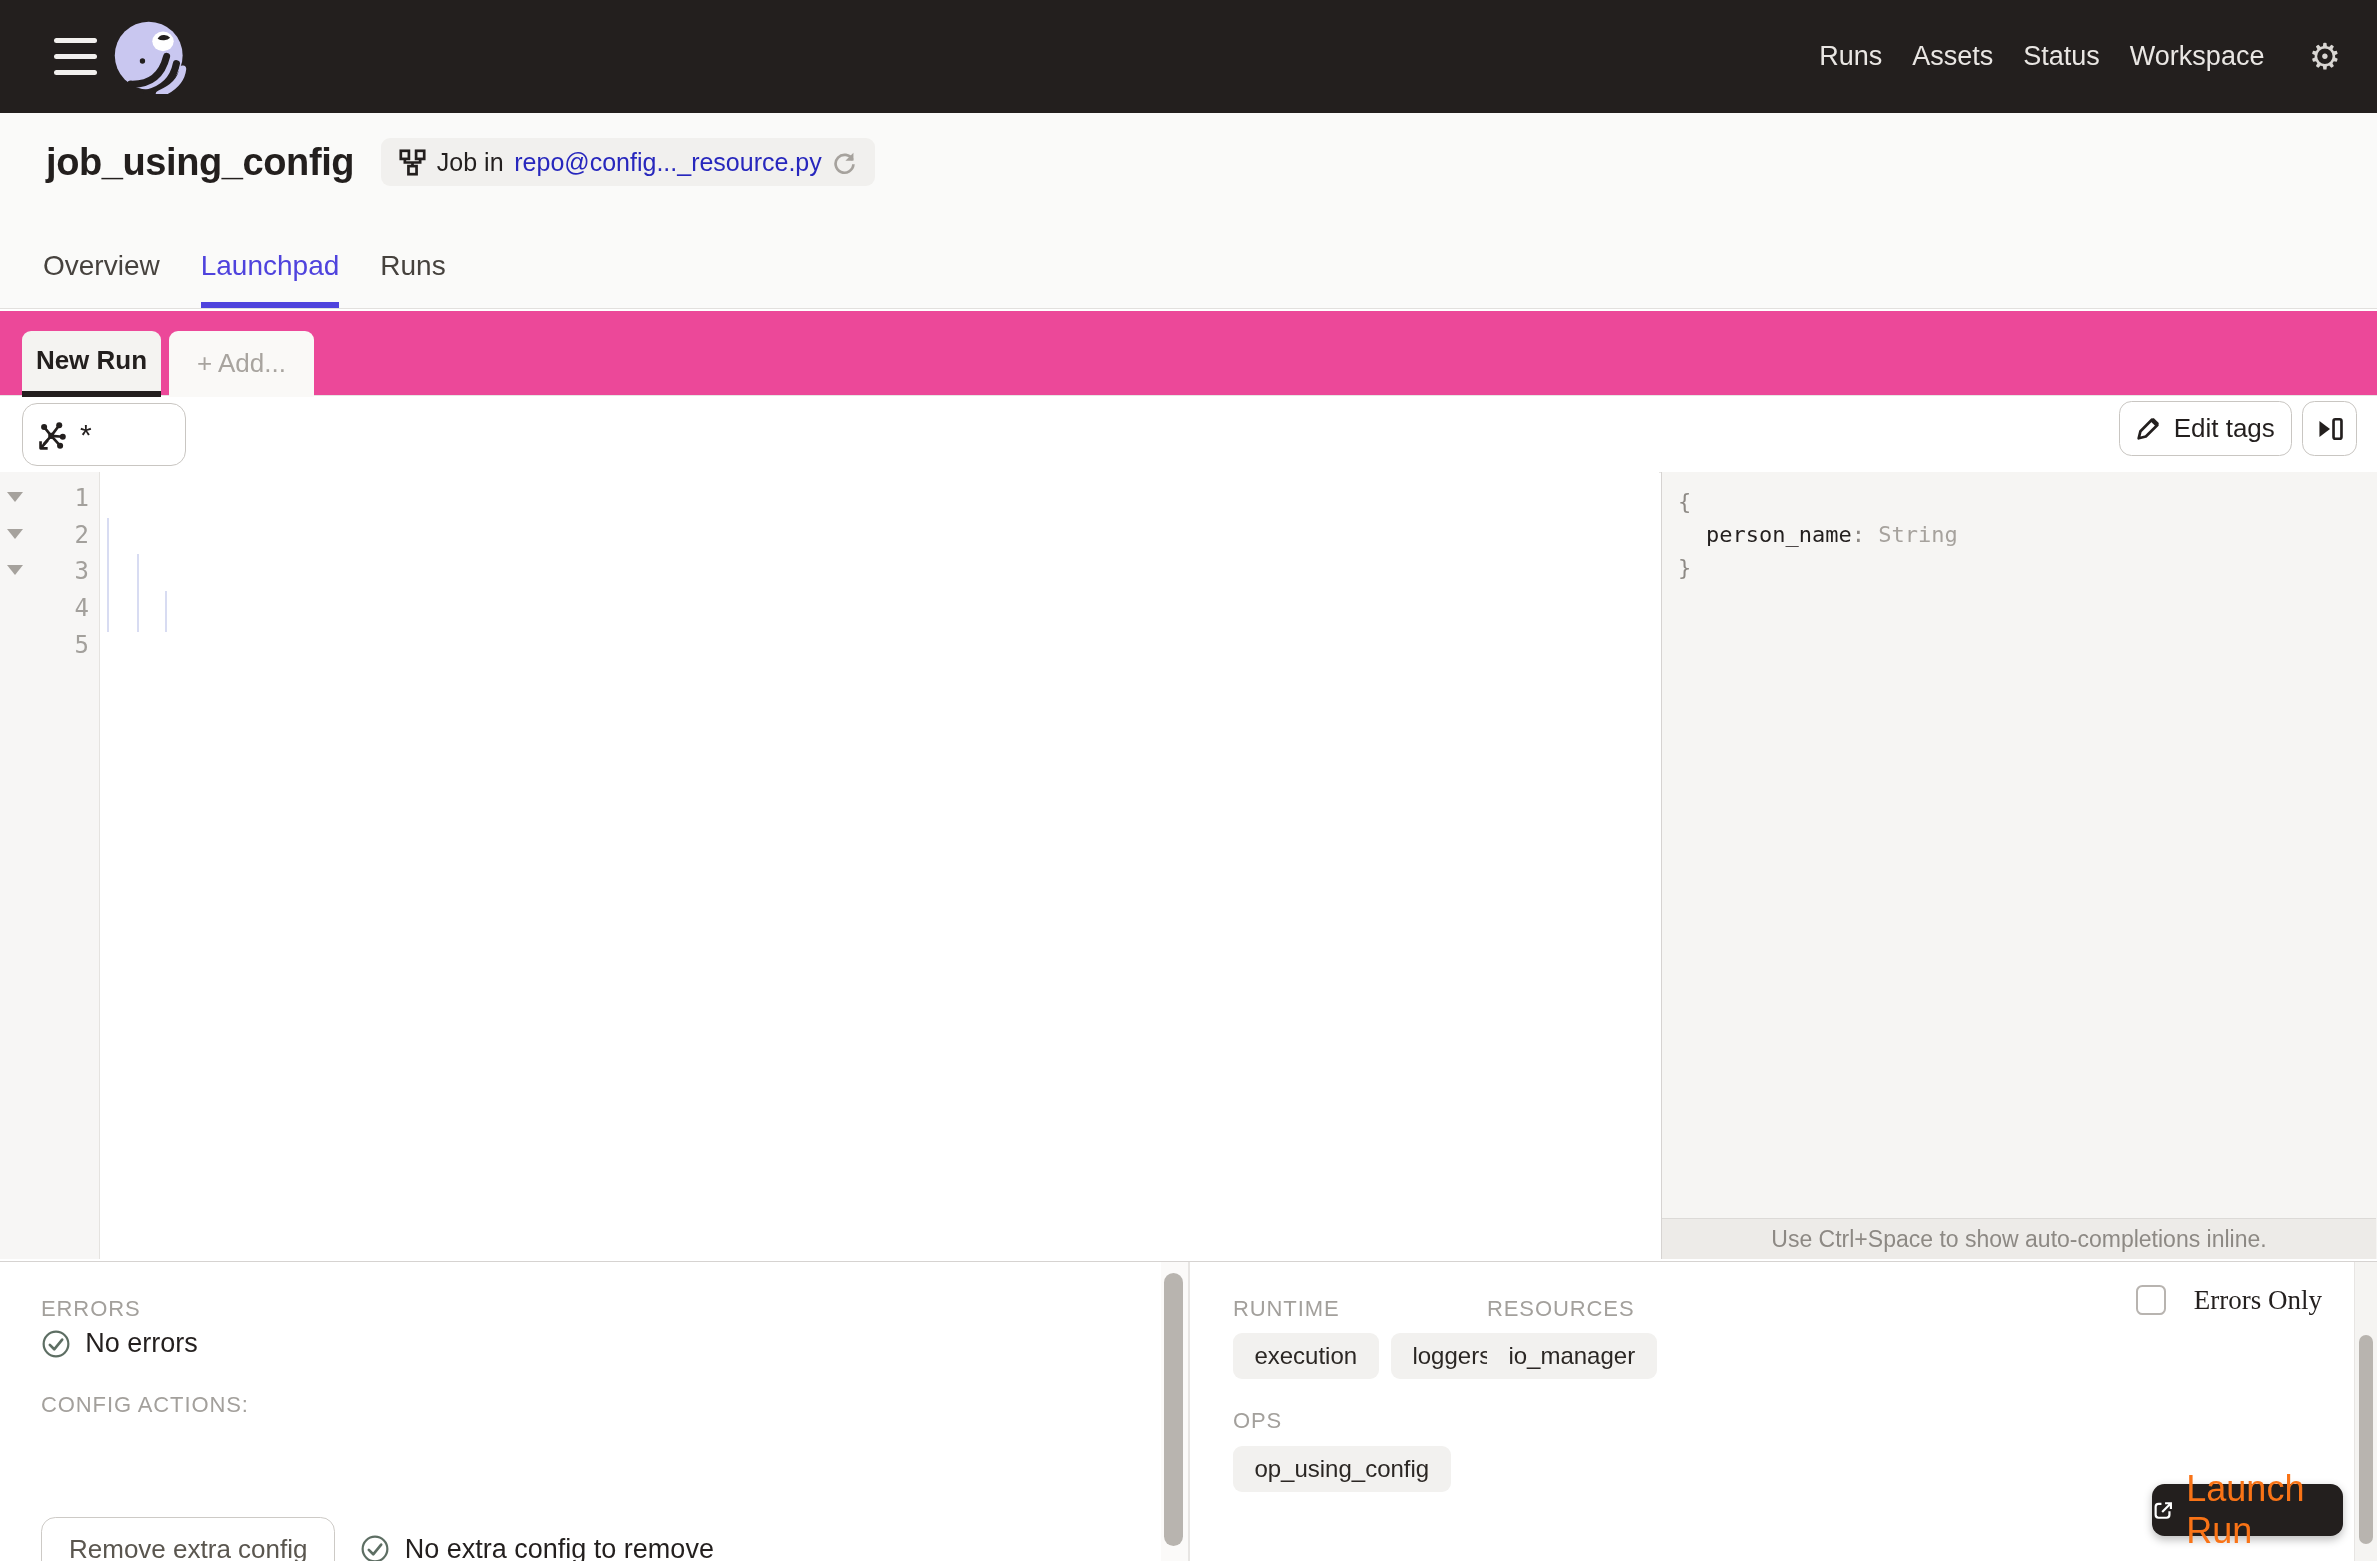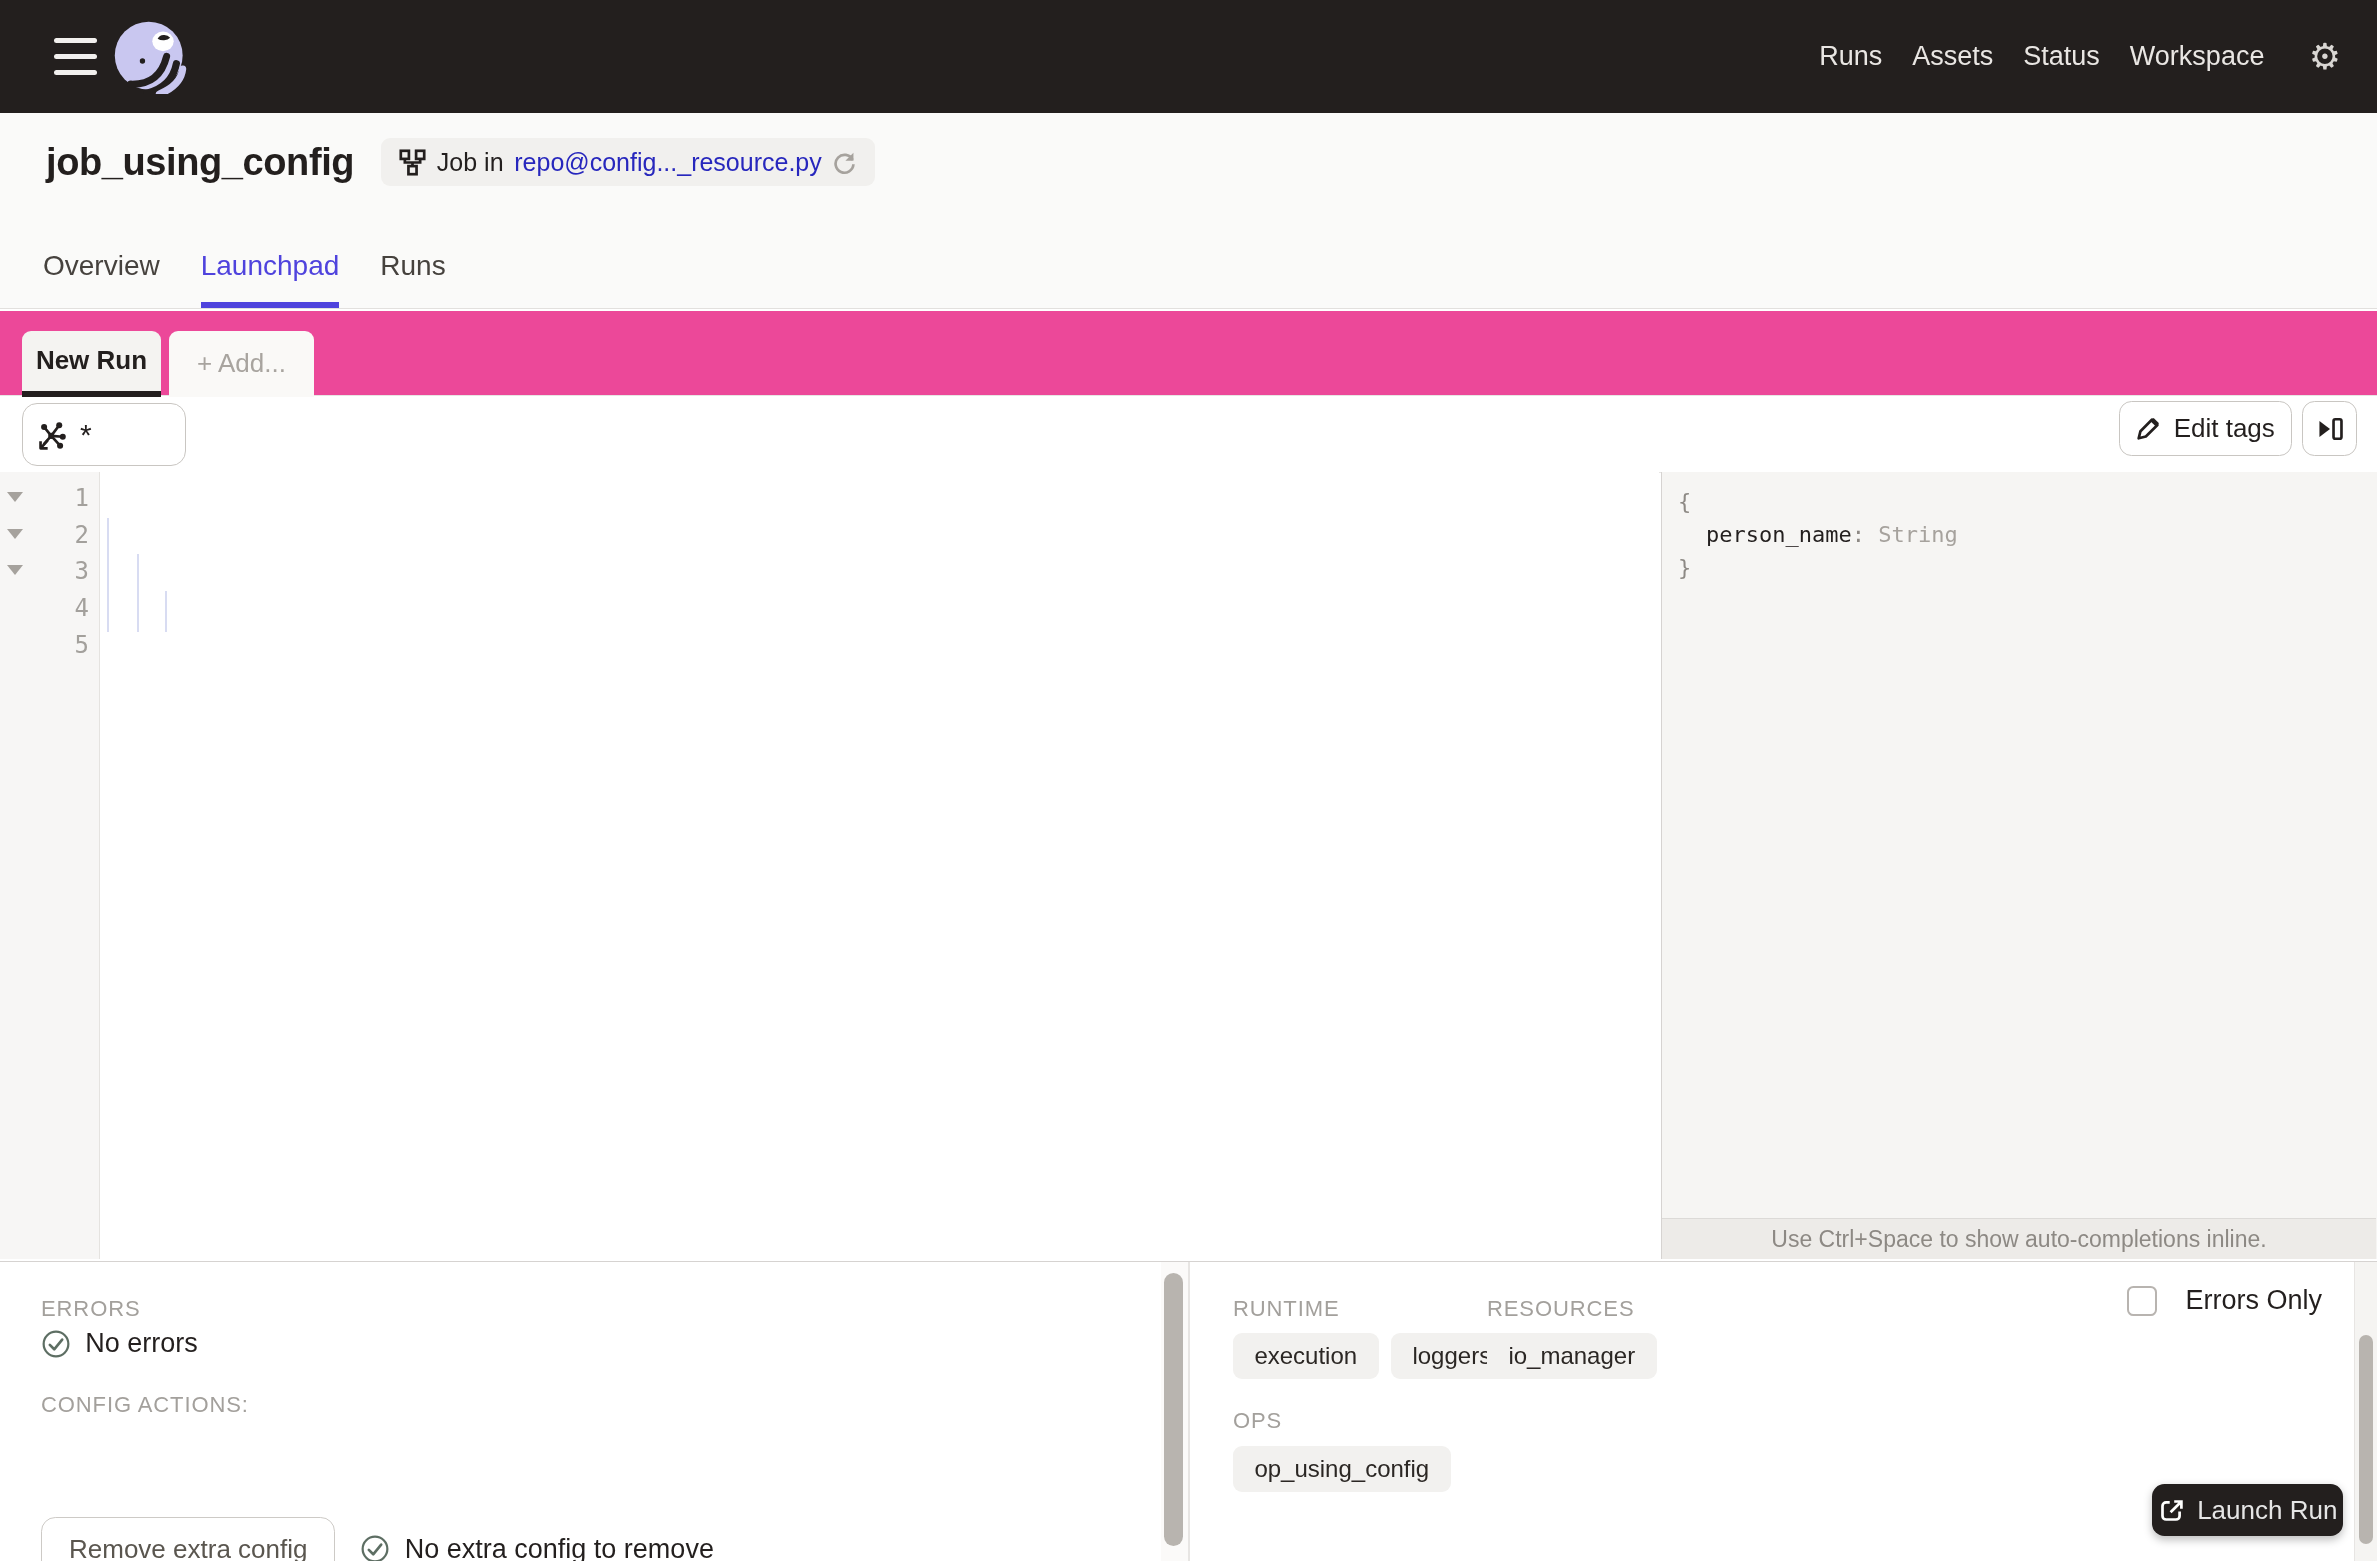--- a/index.html
+++ b/index.html
@@ -108,30 +108,30 @@
   .bsep { position:absolute; left:1188px; top:0; width:1.8px; height:300px; background:#e7e5e3; }
 
   .bright { position:absolute; left:1190px; top:0; right:0; height:300px; overflow:hidden; }
   .runtime-label { position:absolute; left:43px; top:34px; }
   .resources-label { position:absolute; left:297px; top:34px; }
   .ops-label { position:absolute; left:43px; top:146px; }
   .tagset { position:absolute; display:flex; gap:12.5px; }
   .t-runtime { left:43px; top:71px; } .t-resources { left:297px; top:71px; } .t-ops { left:43px; top:184px; }
   .pill { height:46px; padding:0 21.4px; background:#f2f1ef; border-radius:9px; display:flex;
           align-items:center; font-size:24px; color:#2b2724; }
-  .errors-only { position:absolute; right:55px; top:23px; display:flex; align-items:flex-end; gap:28px; }
+  .errors-only { position:absolute; right:55px; top:23px; display:flex; align-items:flex-start; gap:28px;font-family:Liberation Serif, serif; }
   .checkbox { width:30px; height:30px; border:2.7px solid #b8b4b0; border-radius:6.3px; background:#fff; cursor:pointer; }
   .errors-only .lbl { font-size:27px; color:#231f1e; }
   .vscroll-right { position:absolute; right:0; top:0; width:23px; height:300px; background:#f5f4f2; border-left:1.8px solid #e7e5e3; }
   .vscroll-right .thumb { position:absolute; right:3.6px; top:73px; width:14.3px; height:209px; border-radius:7.1px; background:#b8b4af; }
 
   .launch-btn { position:absolute; left:2152px; top:1484px; width:191px; height:52px; background:#231f1e;
                 border-radius:12.5px; display:flex; align-items:center; justify-content:center; gap:12.5px;
                 box-shadow:0 3.6px 9px rgba(0,0,0,0.25); cursor:pointer; z-index:5; }
-  .launch-btn span { color:#e5e5e5; font-size:26px; }
+  .launch-btn span { color:#f97316; font-size:36px; }
 </style>
 </head>
 <body>
 
 <div class="screen">
 
   <div class="nav">
     <div class="hamburger">
         <div></div>
         <div></div>

